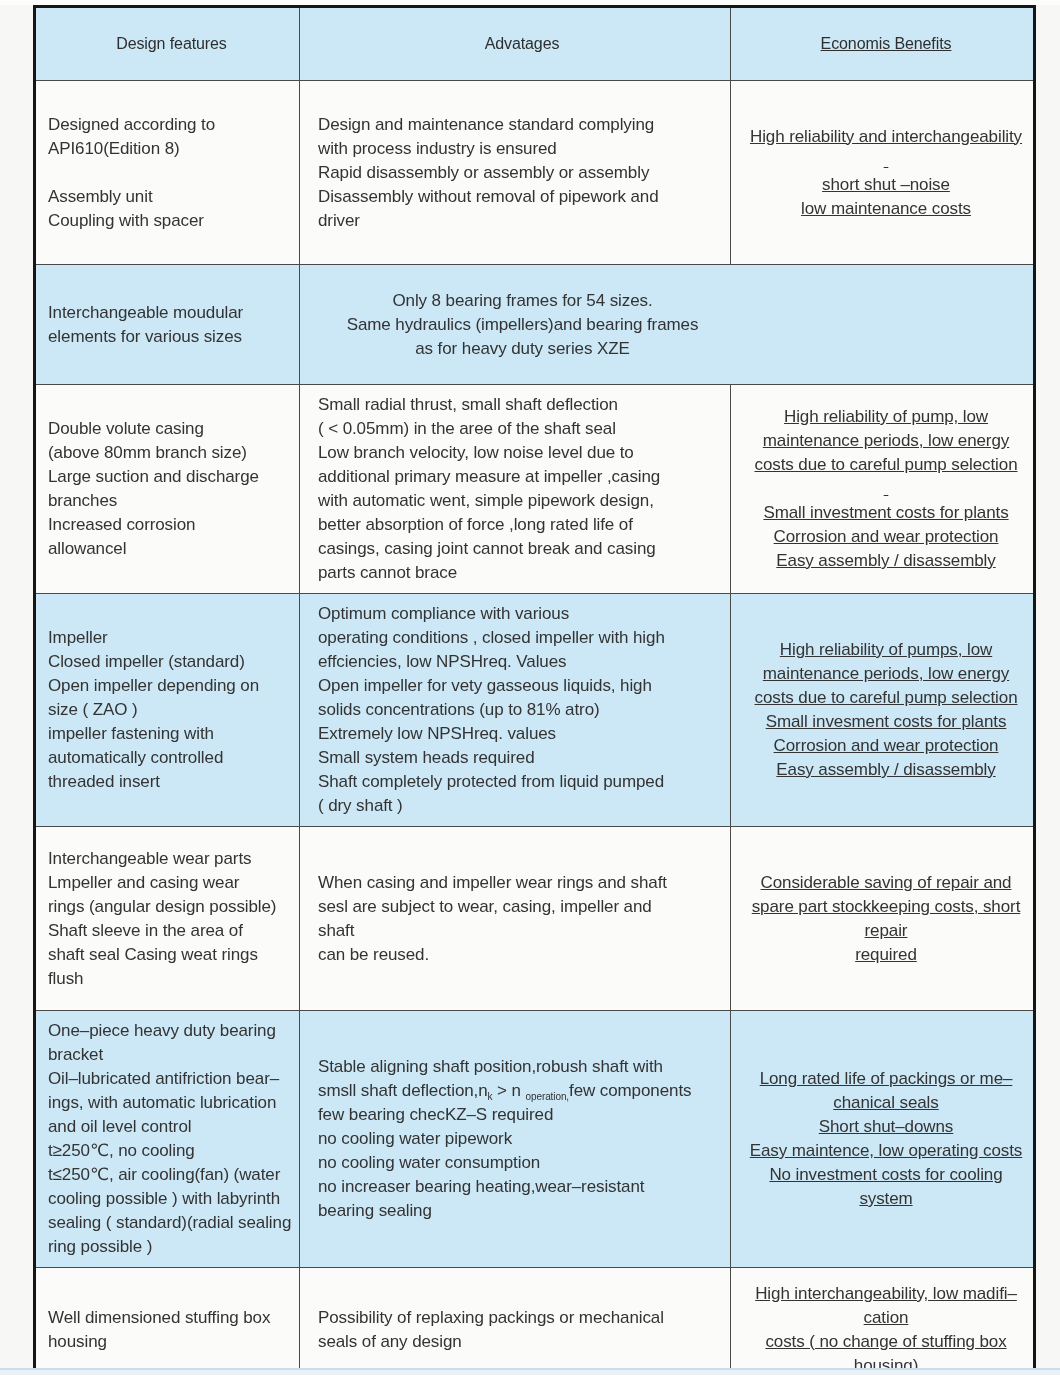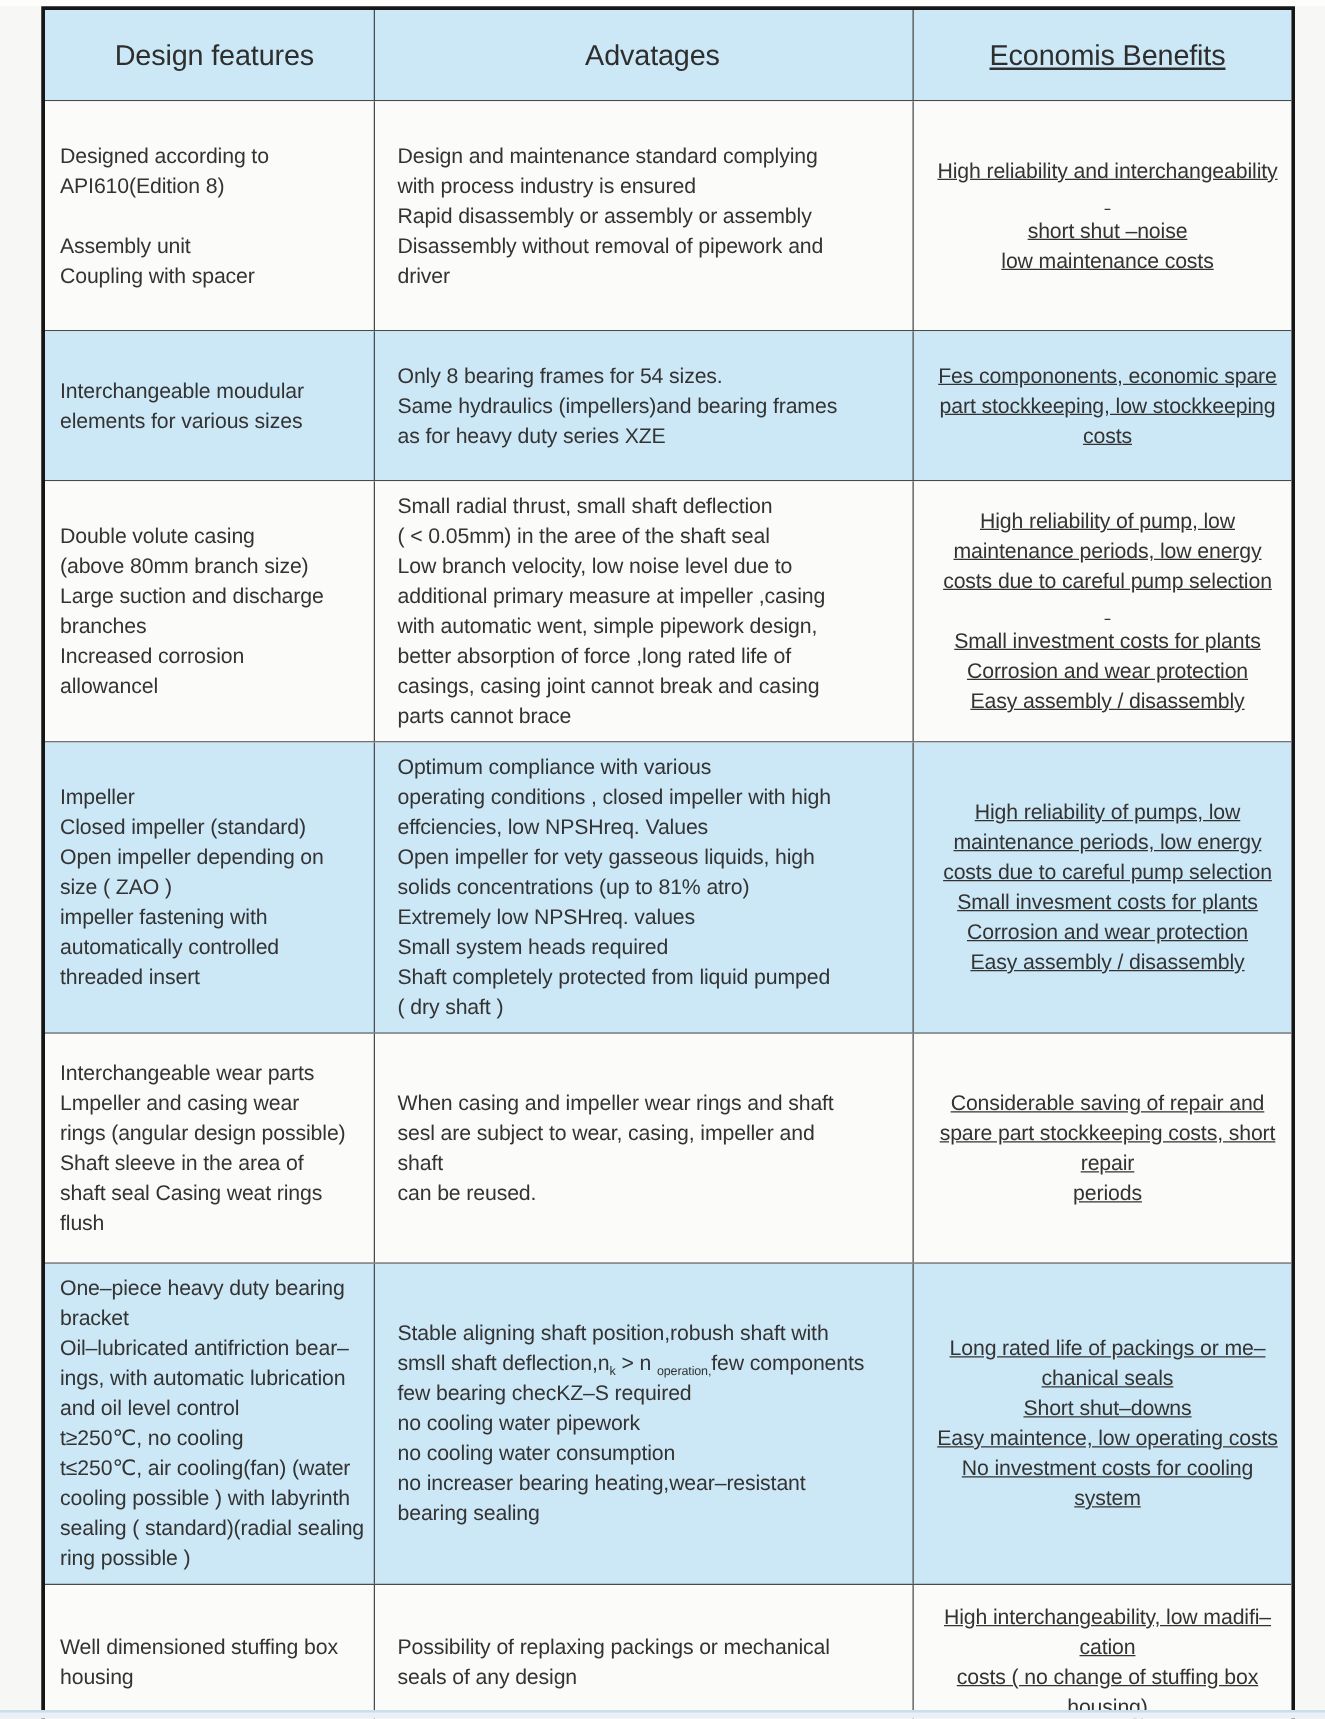--- a/index.html
+++ b/index.html
@@ -30,21 +30,21 @@
     border-right:1px solid #4a4a4a;
     padding:8px 4px 8px 12px;
     font-size:17px; line-height:24px; letter-spacing:-0.1px;
   }
   .cell:last-child { border-right:none;align-items:center; }
   .cell.c2 { padding-left:18px; }
   .cell.c3 { padding-left:12px; padding-right:4px;text-decoration:underline; }
   .header-row { border-bottom:1px solid #4a4a4a; }
   .header-row .cell {
     min-height:72px; align-items:center; justify-content:center;
-    font-size:23px; color:#2e2e2e;
+    font-size:16px; color:#2e2e2e;
   }
   .ln { min-height:24px; white-space:nowrap; }
   sub { font-size:10px; line-height:0; vertical-align:-4px; }
   .bottom-strip {
     position:absolute; left:0; bottom:0; width:100%; height:7px;
     background:#e9f1f6; border-top:2px solid #caddea;
   }
 </style>
 </head>
 <body>
@@ -84,25 +84,20 @@
 
     <div class="t-row blue" style="min-height:120px">
       <div class="cell c1">
           <div class="ln">Interchangeable moudular</div>
           <div class="ln">elements for  various sizes</div>
         </div>
       <div class="cell c2">
           <div class="ln">Only 8 bearing frames for 54 sizes.</div>
           <div class="ln">Same hydraulics (impellers)and bearing frames</div>
           <div class="ln">as for heavy duty series XZE</div>
-        </div>
-      <div class="cell c3">
-          <div class="ln">Fes compononents, economic spare</div>
-          <div class="ln">part stockkeeping, low stockkeeping</div>
-          <div class="ln">costs</div>
         </div>
     </div>
 
     <div class="t-row white" style="min-height:200px">
       <div class="cell c1">
           <div class="ln">Double volute casing</div>
           <div class="ln">(above 80mm branch size)</div>
           <div class="ln">Large suction and discharge</div>
           <div class="ln">branches</div>
           <div class="ln">Increased corrosion</div>
@@ -172,21 +167,21 @@
       <div class="cell c2">
           <div class="ln">When casing and impeller wear rings and shaft</div>
           <div class="ln">sesl are subject to wear, casing, impeller and</div>
           <div class="ln">shaft</div>
           <div class="ln">can be reused.</div>
         </div>
       <div class="cell c3">
           <div class="ln">Considerable saving of repair and</div>
           <div class="ln">spare part stockkeeping costs, short</div>
           <div class="ln">repair</div>
-          <div class="ln">periods</div>
+          <div class="ln">required</div>
         </div>
     </div>
 
     <div class="t-row blue" style="min-height:244px">
       <div class="cell c1">
           <div class="ln">One–piece heavy duty bearing</div>
           <div class="ln">bracket</div>
           <div class="ln">Oil–lubricated antifriction bear–</div>
           <div class="ln">ings, with automatic lubrication</div>
           <div class="ln">and oil level control</div>

